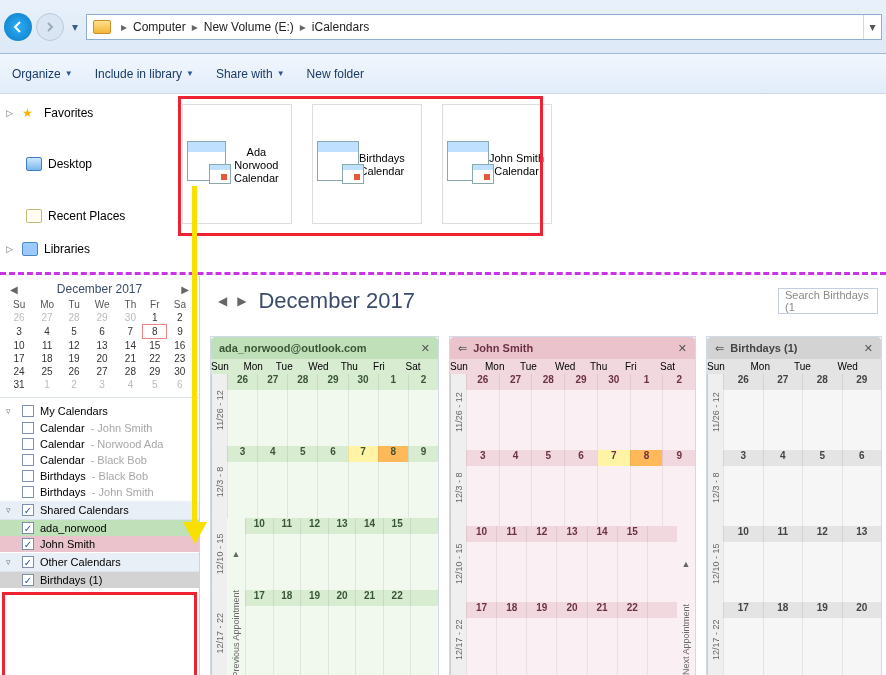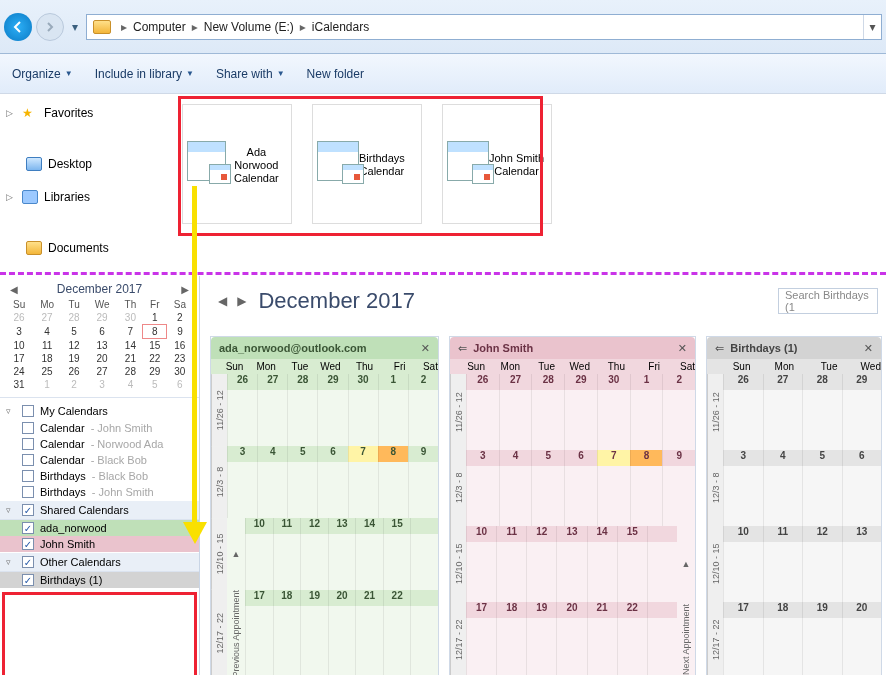--- a/index.html
+++ b/index.html
@@ -83,21 +83,21 @@
 .calcol.c1 { width:229px; }
 .calcol.c2 { width:247px; }
 .calcol.c3 { flex:1; min-width:167px; }
 .tab { height:22px; display:flex; align-items:center; padding:0 8px; font-size:11px; font-weight:bold; border-radius:4px 4px 0 0; gap:6px; }
 .tab .close { margin-left:auto; font-weight:normal; color:#555;}
 .tab .pin { color:#555; font-weight:normal;}
 .tab.green { background:#bfe0b8; color:#3a5535;}
 .tab.pink  { background:#eac3cd; color:#6b3245;}
 .tab.grey  { background:#d3d3d3; color:#444;}
 .dowrow { display:flex; }
-.dowrow .dow { flex:1; text-align:right; font-size:10px; padding:2px 0;}
+.dowrow .dow { flex:1; text-align:left; font-size:10px; padding:2px 0;}
 .weeks { display:flex; flex-direction:column; flex:1;}
 .wk { display:flex; flex:1; }
 .wk .lbl { width:16px; background:#efefef; border-right:1px solid #ccc; writing-mode:vertical-rl; transform:rotate(180deg); text-align:center; font-size:9px; color:#666; display:flex; align-items:center; justify-content:center;}
 .wk .cells { flex:1; display:flex; flex-direction:column;}
 .wk .daynums { display:flex; height:16px;}
 .wk .daynums .dn { flex:1; text-align:center; font-size:10px; font-weight:bold; border-left:1px solid rgba(0,0,0,.07);}
 .wk .body { flex:1; display:flex;}
 .wk .body .cell { flex:1; border-left:1px solid rgba(0,0,0,.07);}
 .green .dowrow, .green .daynums { background:#d8ecd1;}
 .green .wk { background:#f1f8ee;}
@@ -166,20 +166,24 @@
 <div class="explorer-body">
   <div class="nav-tree">
     <div class="group-title">
         <span class="tri-exp">▷</span>
         <span class="ico star">★</span>
         <span>Favorites</span>
       </div>
     <div class="item">
         <span class="ico desktop"></span>
         <span>Desktop</span>
+      </div>
+    <div class="item">
+        <span class="ico recent"></span>
+        <span>Recent Places</span>
       </div>
     <div style="height:14px"></div>
     <div class="group-title">
         <span class="tri-exp">▷</span>
         <span class="ico lib"></span>
         <span>Libraries</span>
       </div>
     <div class="item">
         <span class="ico folder"></span>
         <span>Documents</span>

